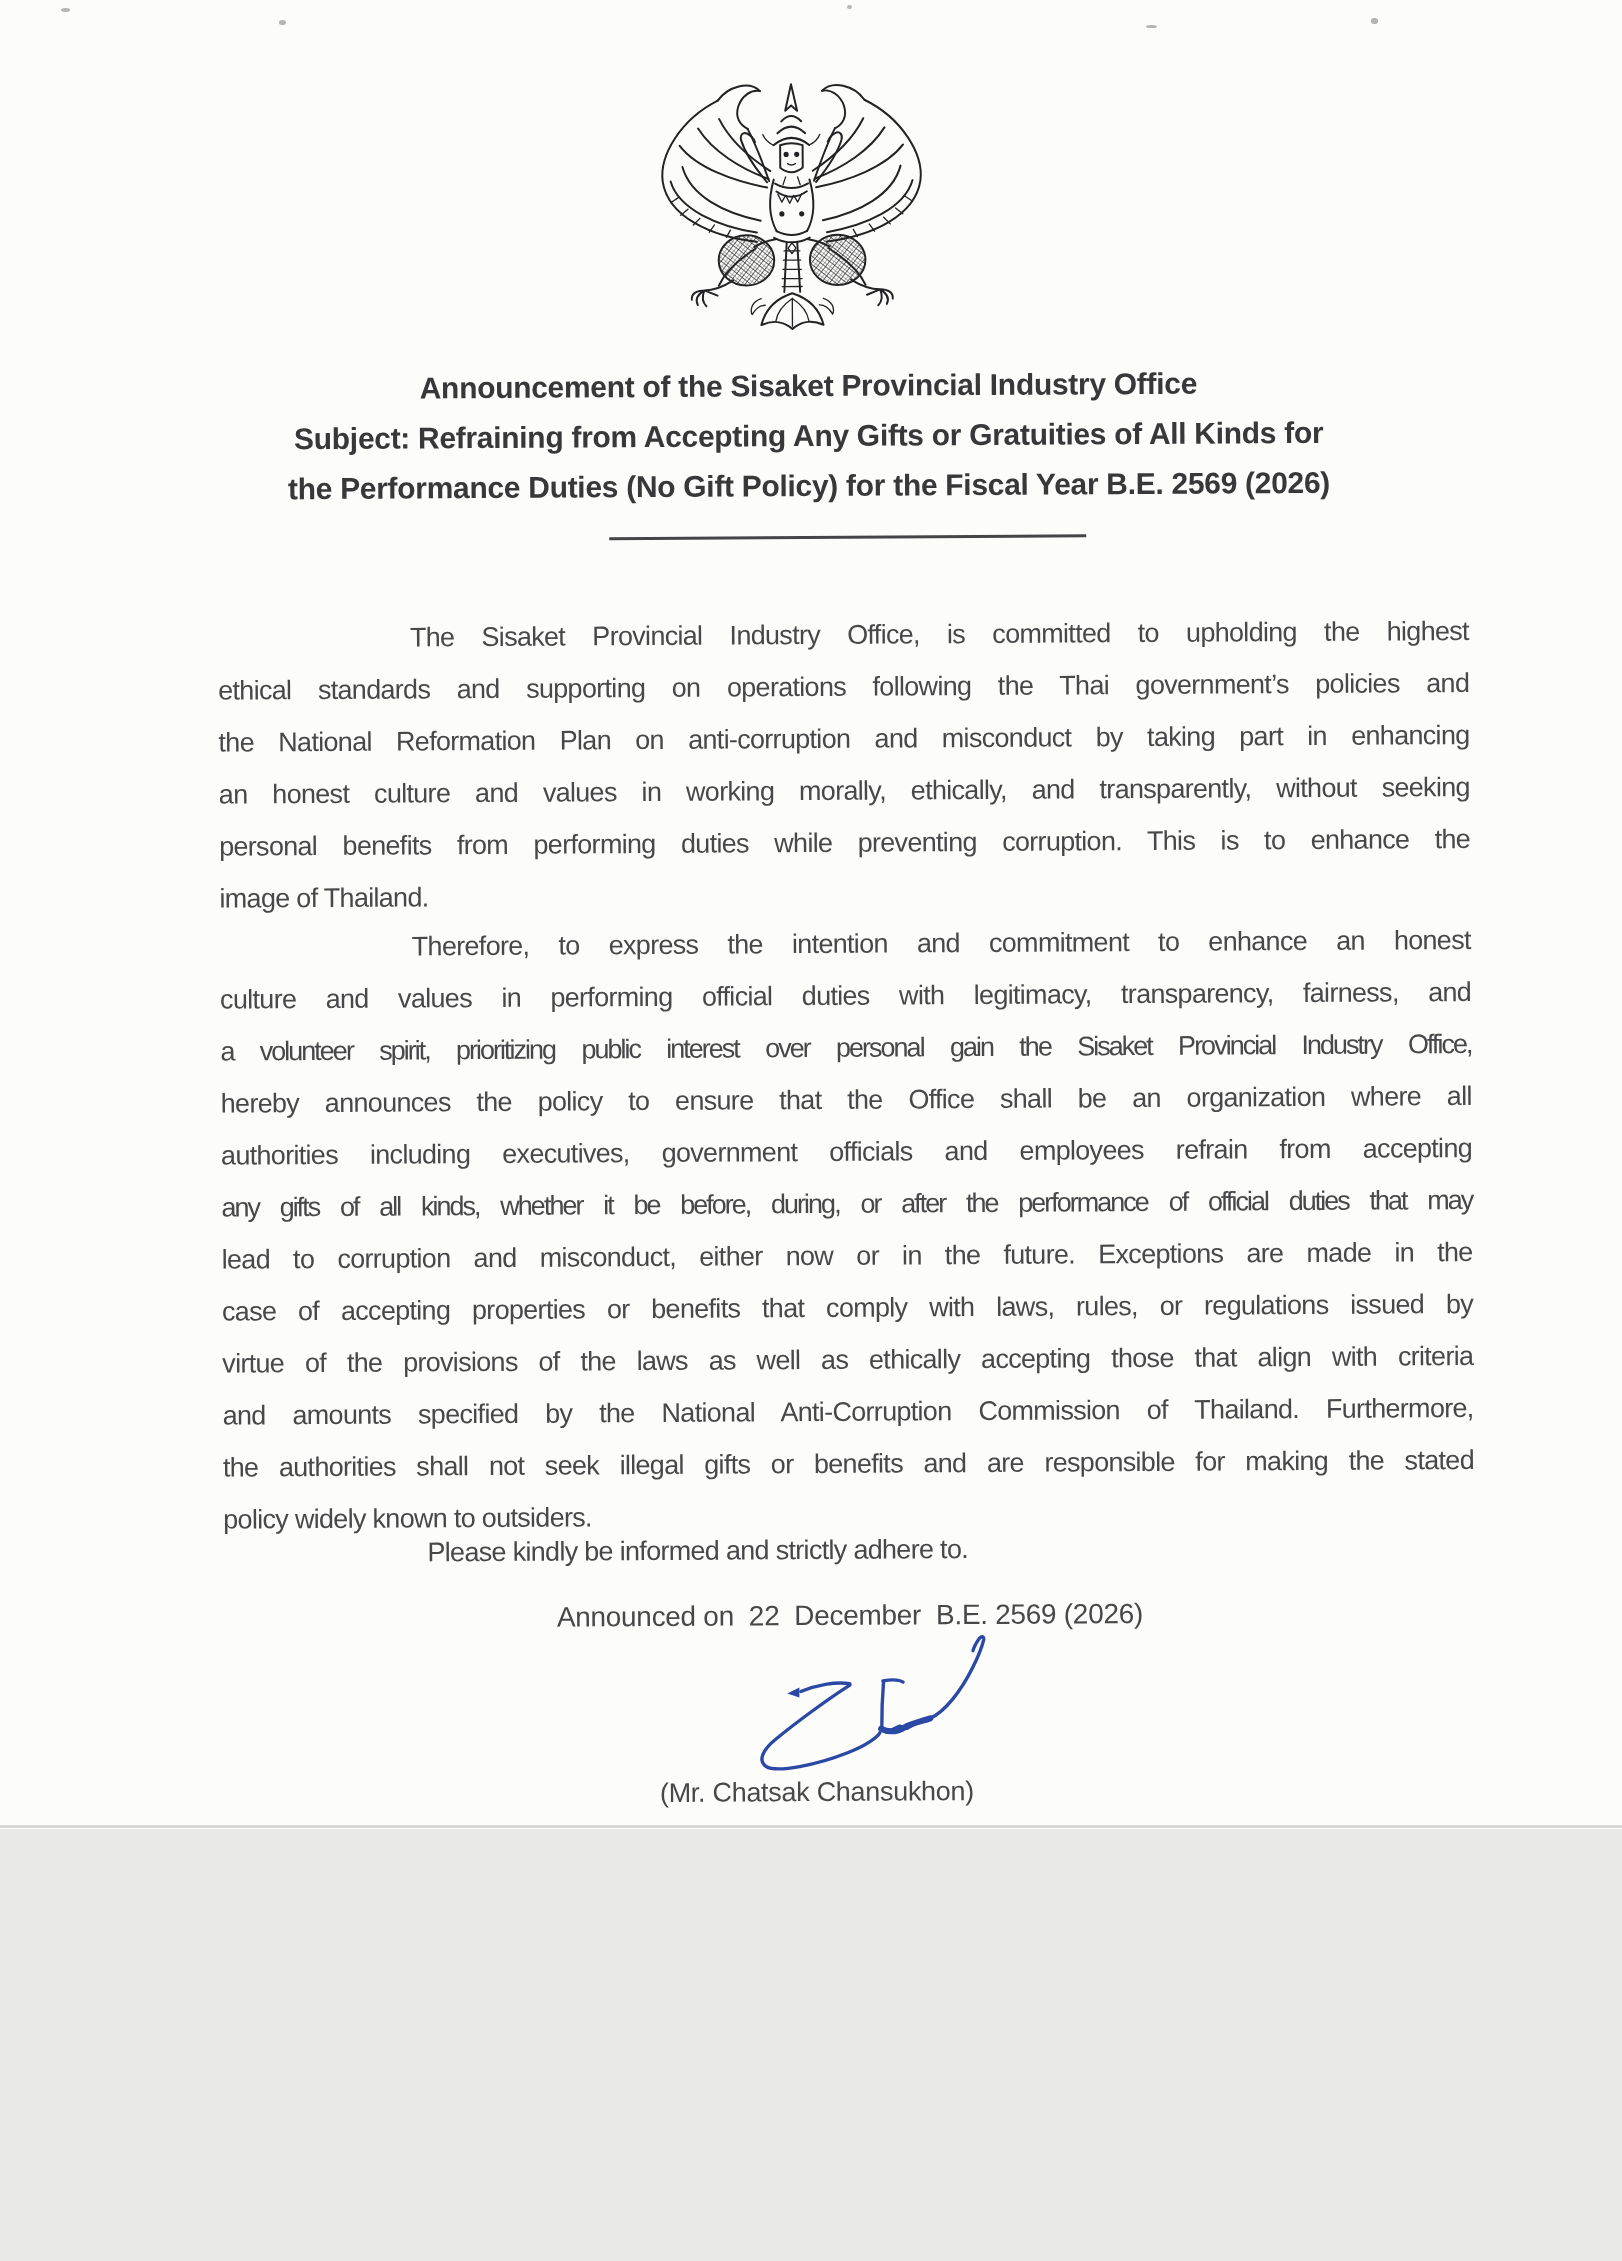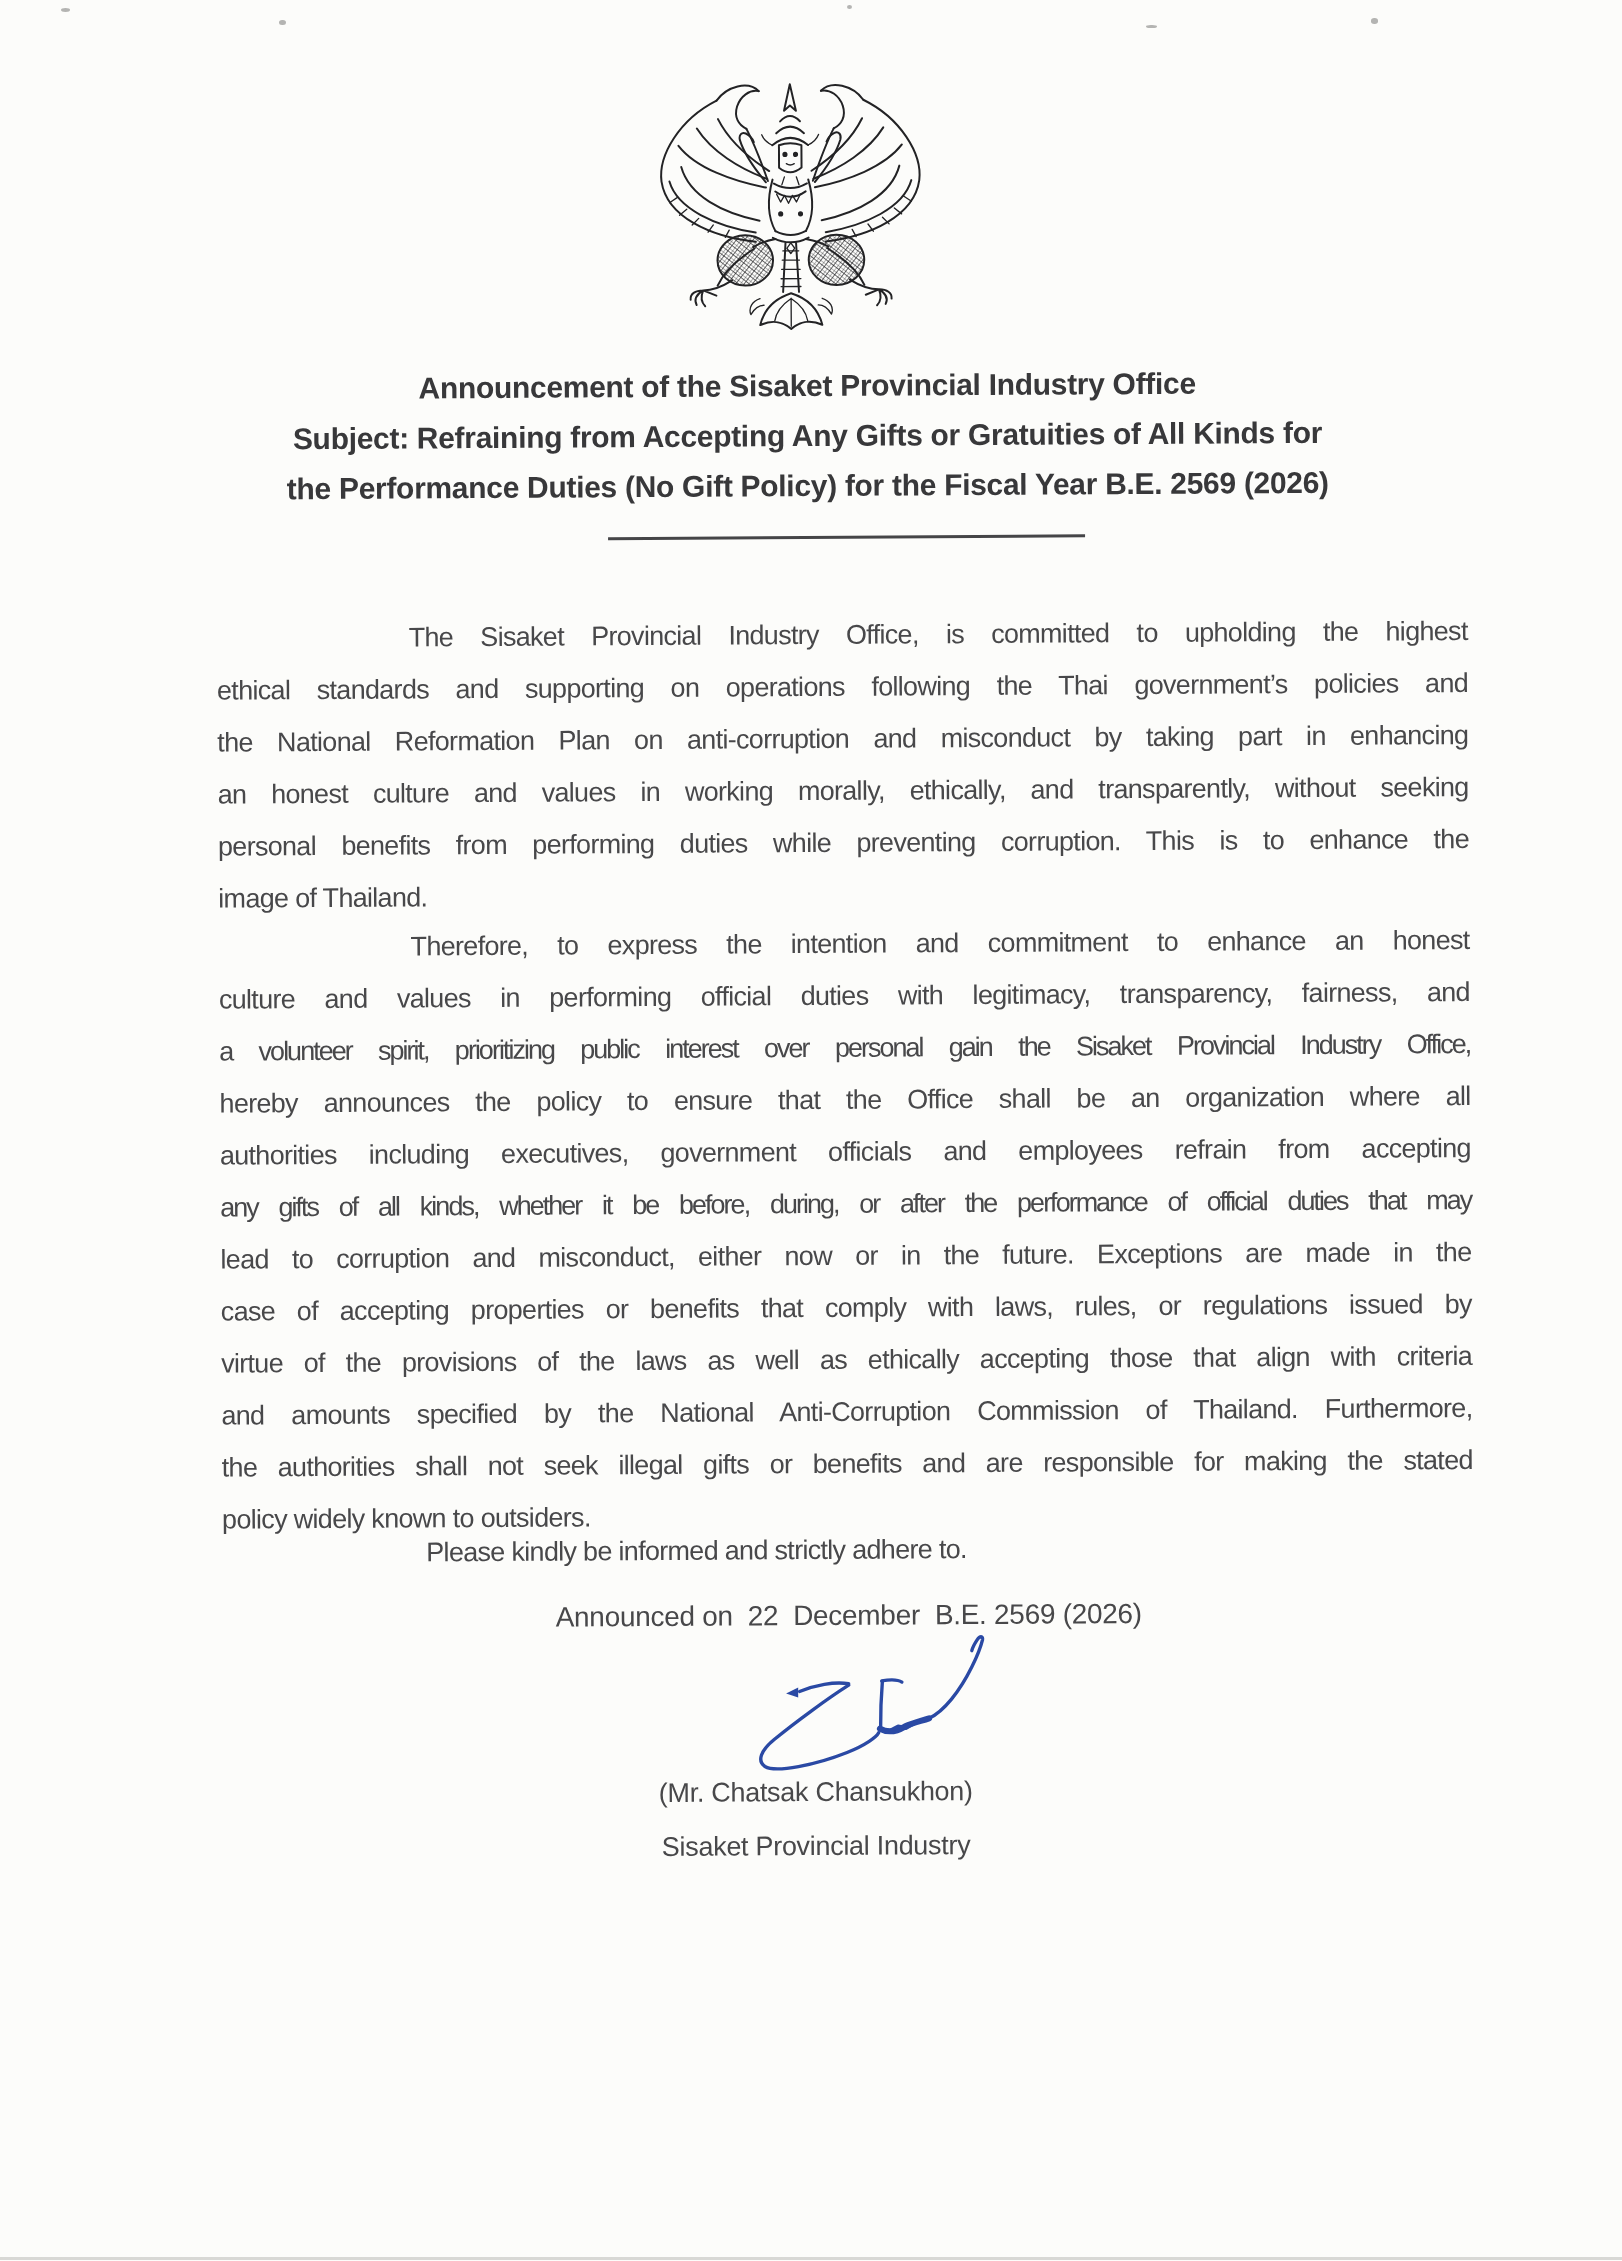--- a/index.html
+++ b/index.html
@@ -1,19 +1,19 @@
 <!DOCTYPE html>
 <html style="font-size:10.5px"><head>
 <meta charset="utf-8">
 <title></title>
 <style>
   html, body { margin: 0; padding: 0; background: #e9e9e7; }
   .page {
     position: relative;
-    width: 1622px; height: 2261px;
+    width: 1622px; height: 1829px;
     background: #fcfcfa;
     overflow: hidden;
     font-family: "Liberation Sans", sans-serif;
     color: #48484a;
   }
   .tilt {
     position: absolute; inset: 0;
     transform: rotate(-0.35deg);
     transform-origin: 50% 45%;
   }

